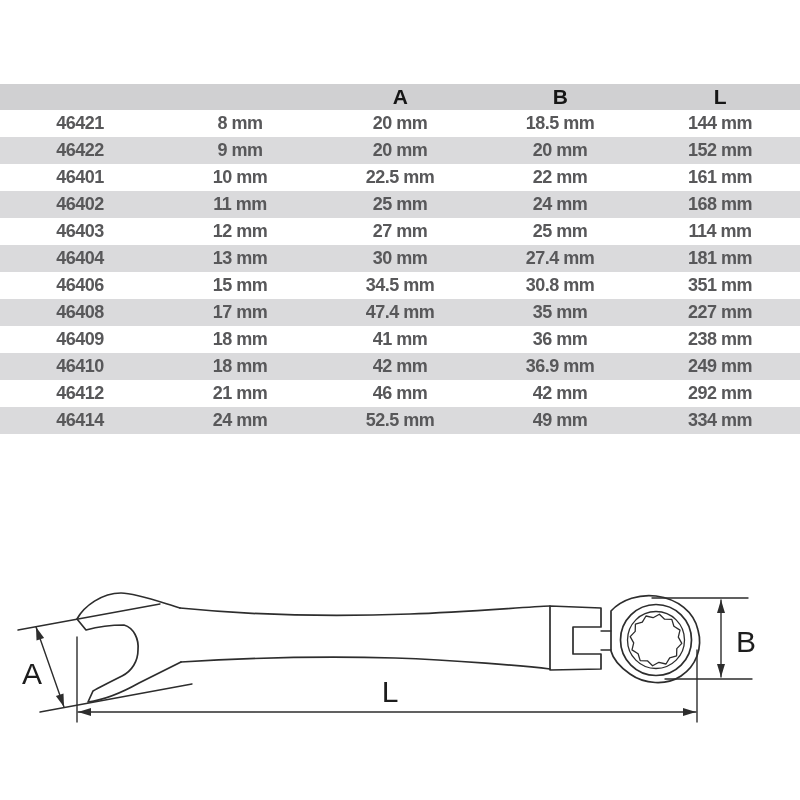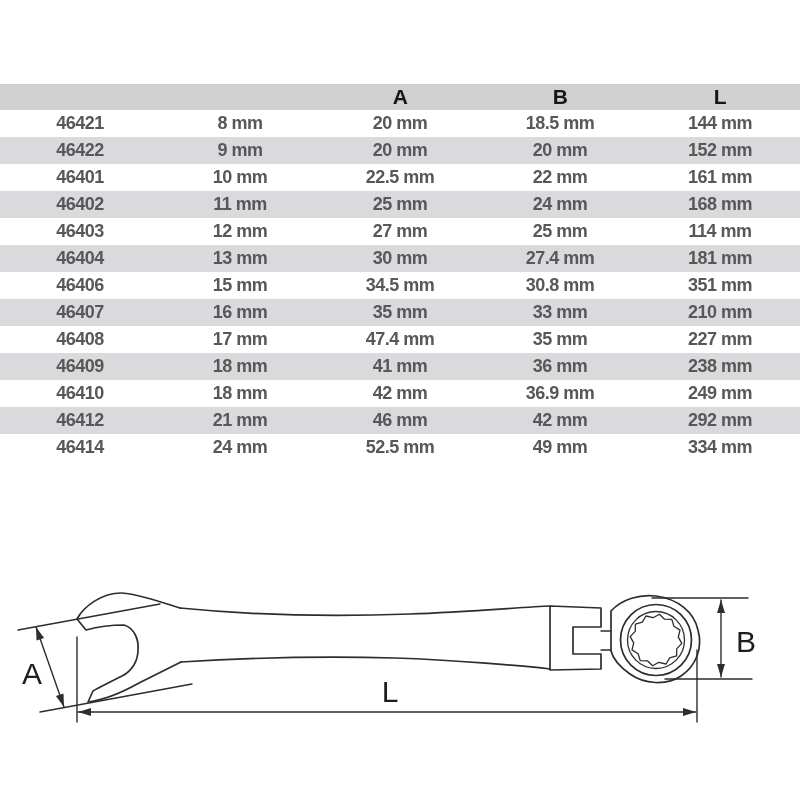--- a/index.html
+++ b/index.html
@@ -109,27 +109,20 @@
           <td>181 mm</td>
         </tr>
         <tr>
           <td>46406</td>
           <td>15 mm</td>
           <td>34.5 mm</td>
           <td>30.8 mm</td>
           <td>351 mm</td>
         </tr>
         <tr>
-          <td>46407</td>
-          <td>16 mm</td>
-          <td>35 mm</td>
-          <td>33 mm</td>
-          <td>210 mm</td>
-        </tr>
-        <tr>
           <td>46408</td>
           <td>17 mm</td>
           <td>47.4 mm</td>
           <td>35 mm</td>
           <td>227 mm</td>
         </tr>
         <tr>
           <td>46409</td>
           <td>18 mm</td>
           <td>41 mm</td>

